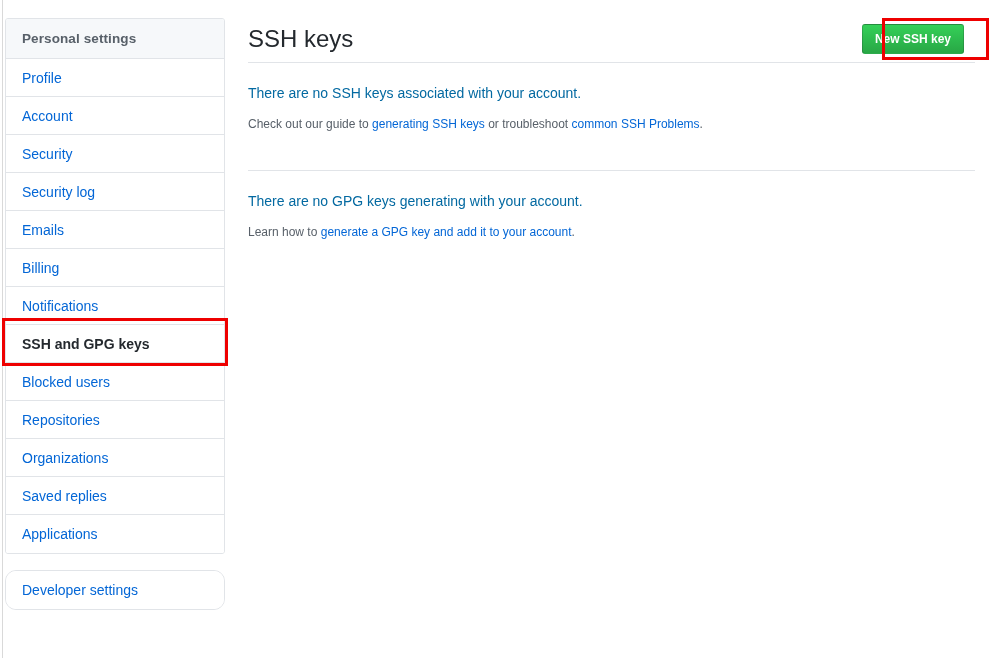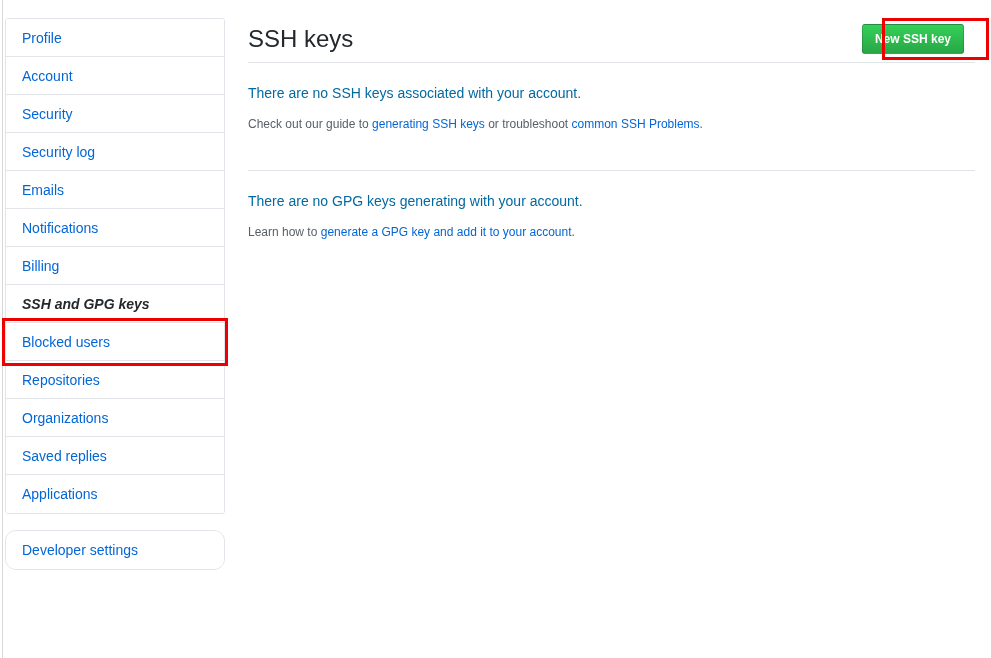--- a/index.html
+++ b/index.html
@@ -71,21 +71,20 @@
     white-space: nowrap;
     cursor: pointer;
     background: #ffffff;
   }
   .menu-item:last-child { border-bottom: none; }
 
   .menu-item.selected {
     color: #24292e;
     font-weight: bold;
     background: #ffffff;
-    font-style: italic;
   }
   .menu-item.selected::before {
     content: "";
     position: absolute;
     left: -5px;
     top: 0;
     bottom: 0;
     width: 3px;
     background: #e36209;
   }
@@ -181,41 +180,42 @@
 </head>
 <body>
 
 <div id="page">
 
   <div class="window-edge"></div>
 
   <nav class="sidebar">
 
     <div class="menu-box">
+      <div class="menu-heading">Personal settings</div>
 
       <a class="menu-item">
         <span>Profile</span>
       </a>
       <a class="menu-item">
         <span>Account</span>
       </a>
       <a class="menu-item">
         <span>Security</span>
       </a>
       <a class="menu-item">
         <span>Security log</span>
       </a>
       <a class="menu-item">
         <span>Emails</span>
       </a>
       <a class="menu-item">
+        <span>Billing</span>
+      </a>
+      <a class="menu-item">
         <span>Notifications</span>
-      </a>
-      <a class="menu-item">
-        <span>Billing</span>
       </a>
       <a class="menu-item selected">
         <span>SSH and GPG keys</span>
       </a>
       <a class="menu-item">
         <span>Blocked users</span>
       </a>
       <a class="menu-item">
         <span>Repositories</span>
       </a>

